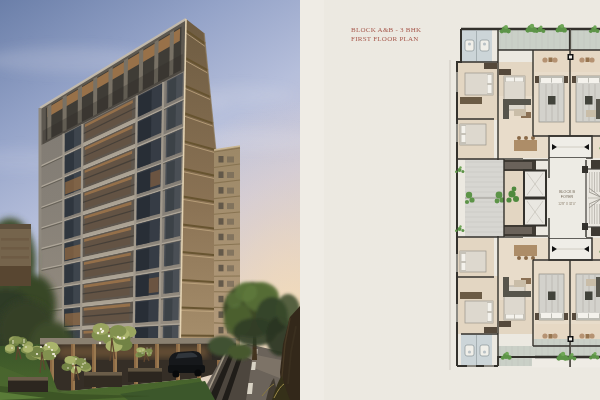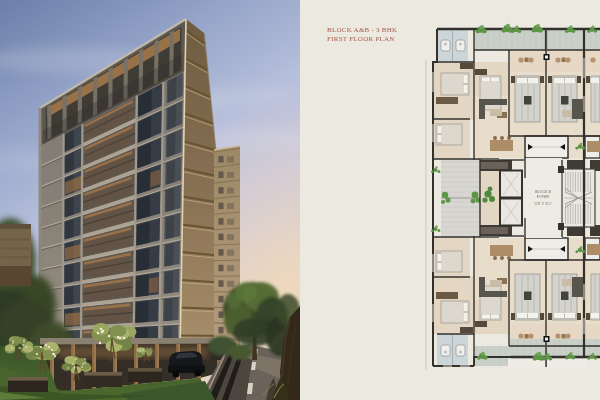--- a/index.html
+++ b/index.html
@@ -1,15 +1,15 @@
 <!DOCTYPE html>
 <html><head><meta charset="utf-8">
 <style>
 html,body{margin:0;padding:0;width:600px;height:400px;overflow:hidden;background:#efece5;font-family:"Liberation Sans",sans-serif;}
-#wrap{width:596px;height:400px;display:flex;}
+#wrap{width:596px;height:400px;display:flex;gap:24px;}
 #left,#right{width:300px;height:400px;position:relative;}
 svg{display:block}
 </style></head>
 <body>
 <div id="wrap">
 
 <div id="left">
 <svg width="300" height="400" viewBox="0 0 300 400">
 <defs>
 <linearGradient id="sky" x1="0" y1="0" x2="0.45" y2="1">

